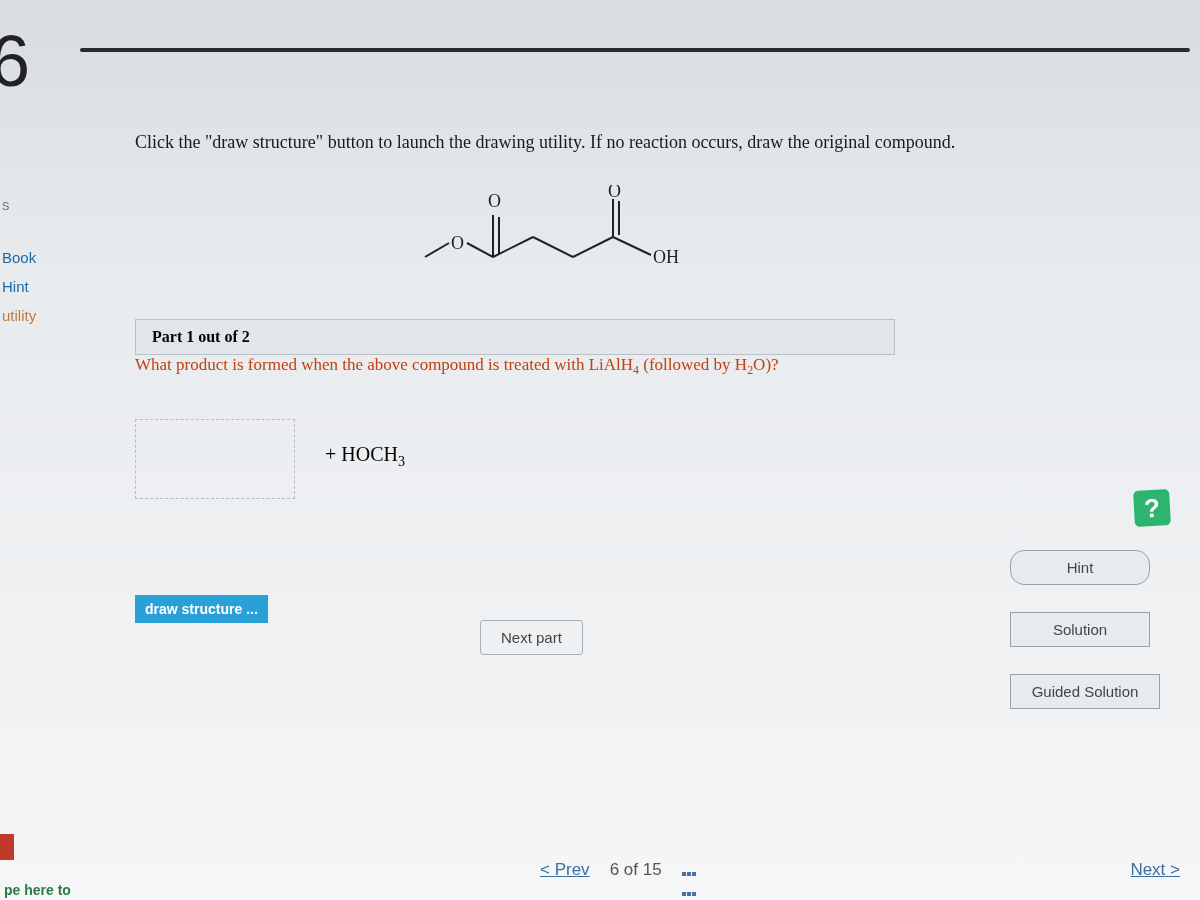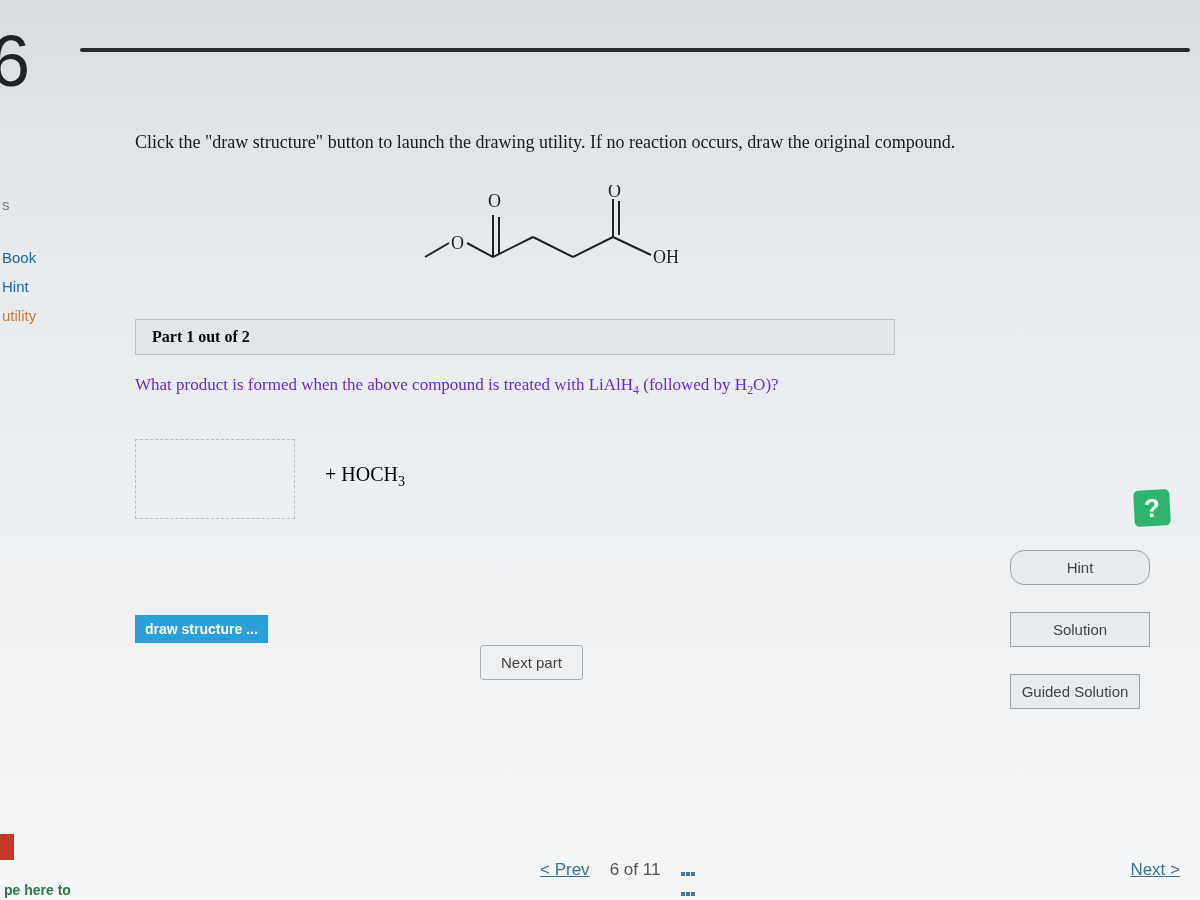--- a/index.html
+++ b/index.html
@@ -69,23 +69,22 @@
   .part-bar {
     background: #e2e6ea;
     border: 1px solid #b9c0c6;
     padding: 8px 16px;
     font-weight: bold;
     font-size: 16px;
     width: 760px;
     margin-top: 20px;
   }
   .question-text {
-    margin-top: 20px;
     font-size: 17px;
-    color: #6d28d9;
+    color: #c2410c;
     width: 780px;
   }
   .answer-area {
     margin-top: 30px;
     width: 160px;
     height: 80px;
     border: 1px dashed #bbb;
     position: relative;
   }
   .draw-btn {
@@ -105,21 +104,20 @@
     left: 480px;
     top: 620px;
     font-family: Arial, sans-serif;
     font-size: 15px;
     padding: 8px 20px;
     background: #eef0f2;
     border: 1px solid #a8afb5;
     border-radius: 3px;
     cursor: pointer;
     color: #444;
-    margin-top: 25px;
   }
   .help-cluster {
     position: absolute;
     right: 30px;
     top: 510px;
     width: 160px;
     font-family: Arial, sans-serif;
   }
   .help-icon {
     position: absolute;
@@ -140,21 +138,21 @@
     display: block;
     width: 140px;
     padding: 8px 10px;
     margin-top: 27px;
     background: #e8ebee;
     border: 1px solid #9aa2a8;
     font-size: 15px;
     color: #444;
     cursor: pointer;
   }
-  .help-btn.wide { width: 130px; }
+  .help-btn.wide { width: 150px; }
   .footer-nav {
     position: absolute;
     bottom: 20px;
     left: 540px;
     right: 20px;
     display: flex;
     align-items: center;
     gap: 20px;
     font-family: Arial, sans-serif;
     font-size: 17px;
@@ -259,21 +257,21 @@
 
   <div class="help-cluster">
     <div class="help-icon">?</div>
     <button class="help-btn" style="margin-top:40px;border-radius:14px;">Hint</button>
     <button class="help-btn">Solution</button>
     <button class="help-btn wide">Guided Solution</button>
   </div>
 
   <div class="footer-nav">
     <span class="nav-link">&lt;&nbsp;<span>Prev</span></span>
-    <span class="nav-count">6 of 11</span>
+    <span class="nav-count">6 of 15</span>
     <span class="grid-icon">
       <span></span><span></span><span></span><br>
       <span></span><span></span><span></span><br>
       
     </span>
     <span style="flex:1"></span>
     <span class="nav-link"><span>Next</span>&nbsp;&gt;</span>
   </div>
 
   <div class="red-tab"></div>

